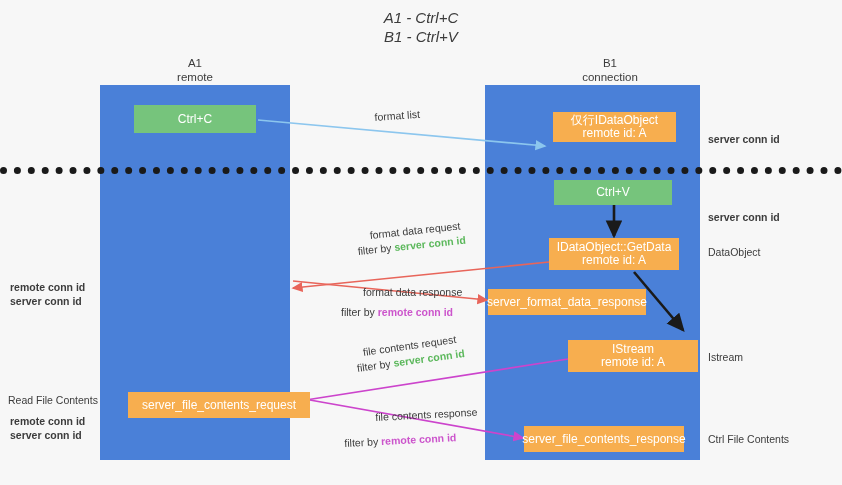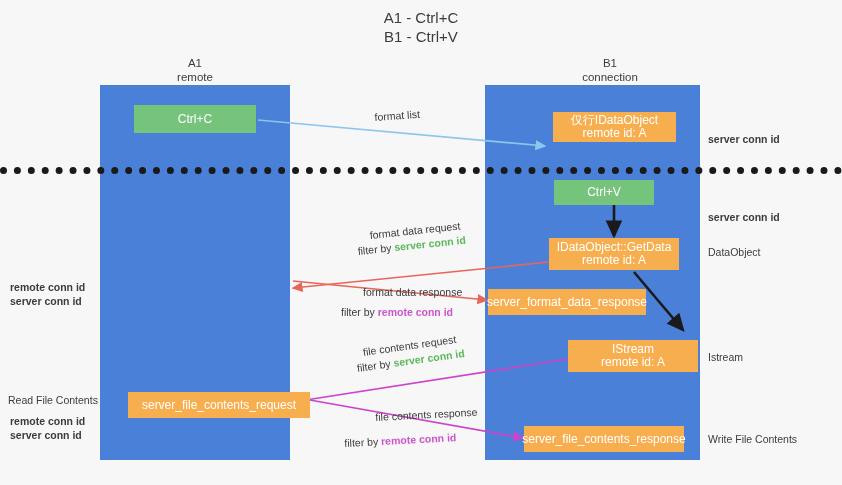--- a/index.html
+++ b/index.html
@@ -6,21 +6,21 @@
   body{
     width:842px;height:485px;
     background:#f7f7f7;
     font-family:"Liberation Sans","DejaVu Sans",sans-serif;
     overflow:hidden;
   }
   #stage{position:relative;width:842px;height:485px;}
 
   .title{
     position:absolute;left:0;top:8px;width:842px;
-    text-align:center;color:#3c3c3c;font-size:15px;line-height:19px;
+    text-align:center;color:#3c3c3c;font-size:15px;line-height:19px;font-style:italic;
   }
 
   .col-head{
     position:absolute;text-align:center;color:#3c3c3c;
     font-size:11.5px;line-height:13.5px;
   }
 
   .lane{
     position:absolute;background:#4a80d8;
   }
@@ -109,21 +109,21 @@
   <div class="box green" style="left:134px;top:105px;width:122px;height:28px;">Ctrl+C</div>
 
 
   <div class="box orange" style="left:128px;top:392px;width:182px;height:26px;">server_file_contents_request</div>
 
   <div class="box orange" style="left:553px;top:112px;width:123px;height:30px;flex-direction:column;">
     <span>仅行IDataObject</span>
     <span>remote id: A</span>
   </div>
 
-  <div class="box green" style="left:554px;top:180px;width:100px;height:25px;">Ctrl+V</div>
+  <div class="box green" style="left:554px;top:180px;width:118px;height:25px;">Ctrl+V</div>
 
   <div class="box orange" style="left:549px;top:238px;width:130px;height:32px;flex-direction:column;">
     <span>IDataObject::GetData</span>
     <span>remote id: A</span>
   </div>
 
   <div class="box orange" style="left:568px;top:340px;width:130px;height:32px;flex-direction:column;">
     <span>IStream</span>
     <span>remote id: A</span>
   </div>
@@ -155,21 +155,21 @@
   <div class="lbl rot" style="left:375px;top:410px;transform:rotate(-3deg);">file contents response</div>
   <div class="lbl rot" style="left:344px;top:436px;transform:rotate(-3deg);">
     <span>filter by</span>
     <span class="purple-t">remote conn id</span>
   </div>
 
   <div class="side-note green-t" style="left:708px;top:132px;">server conn id</div>
   <div class="side-note green-t" style="left:708px;top:210px;">server conn id</div>
   <div class="side-note" style="left:708px;top:245px;">DataObject</div>
   <div class="side-note" style="left:708px;top:350px;">Istream</div>
-  <div class="side-note" style="left:708px;top:432px;">Write File Contents</div>
+  <div class="side-note" style="left:708px;top:432px;">Ctrl File Contents</div>
 
   <div class="side-note purple-t" style="left:10px;top:280px;">remote conn id</div>
   <div class="side-note green-t" style="left:10px;top:294px;">server conn id</div>
 
   <div class="side-note" style="left:8px;top:393px;">Read File Contents</div>
   <div class="side-note purple-t" style="left:10px;top:414px;">remote conn id</div>
   <div class="side-note green-t" style="left:10px;top:428px;">server conn id</div>
 
 </div>
 

